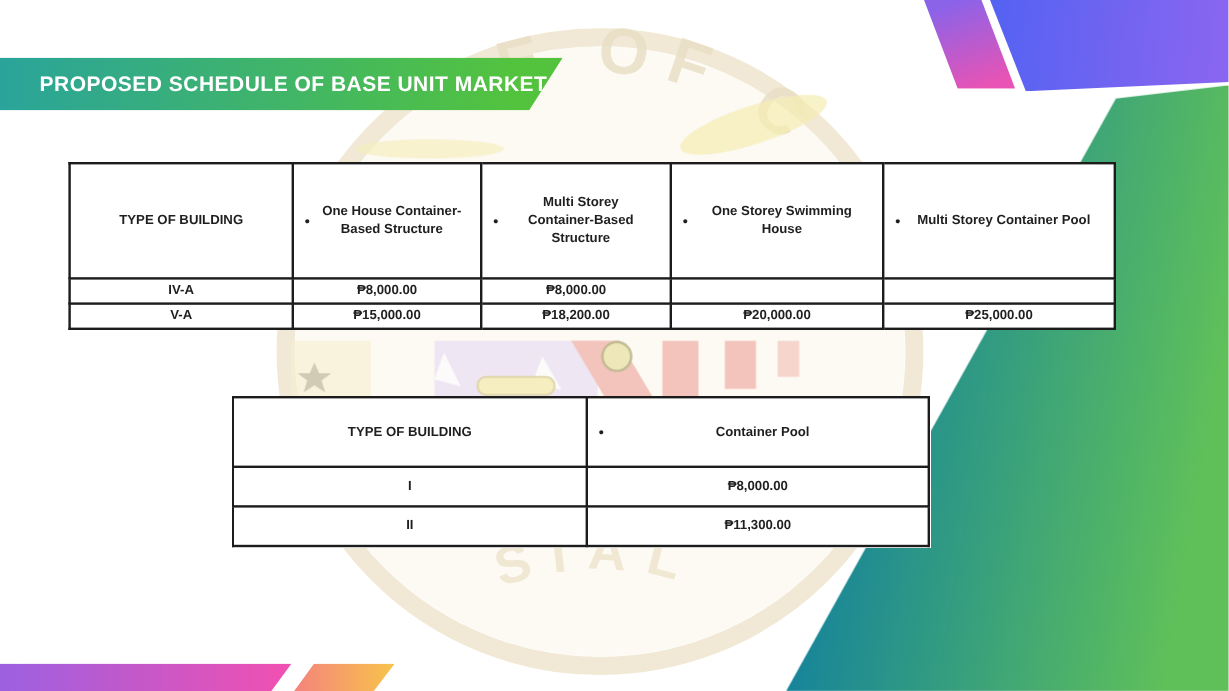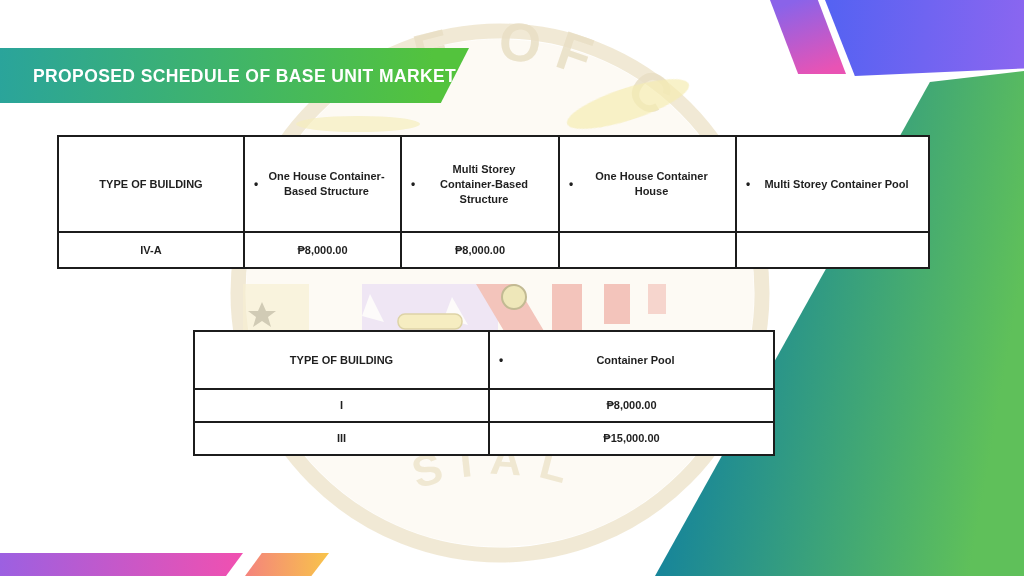--- a/index.html
+++ b/index.html
@@ -33,41 +33,41 @@
     clip-path:polygon(0 0, 100% 0, 93% 100%, 0 100%);
   }
   .decor-bl-strip2 {
     left:245px; top:553px; width:84px; height:23px;
     background:linear-gradient(90deg,#f4837d,#f8c44a);
     clip-path:polygon(20% 0, 100% 0, 79% 100%, 0 100%);
   }
 
   
   .banner {
-    position:absolute; left:0; top:48px; width:469px; height:55px;
+    position:absolute; left:0; top:48px; width:469px; height:44px;
     background:linear-gradient(93deg,#2aa49b,#53c33d 92%);
     clip-path:polygon(0 0, 100% 0, 94% 100%, 0 100%);
     display:flex; flex-direction:column; justify-content:center;
     padding-left:33px;
   }
   .banner .t-line {
     color:#ffffff; font-weight:bold; font-size:17.5px;
     letter-spacing:.4px; line-height:24px; white-space:nowrap;
   }
 
   
   table { border-collapse:collapse; table-layout:fixed; background:#ffffff; }
   th, td {
     border:2px solid #1c1c1c; color:#1f1f1f;
     font-weight:bold; font-size:11px; text-align:center; vertical-align:middle;
     padding:0 4px; line-height:15px;
   }
   .tbl1 { position:absolute; left:57px; top:135px; width:871px; border:2.5px solid #1c1c1c; }
   .tbl1 th { height:96px; }
-  .tbl1 td { height:36px; }
+  .tbl1 td { height:21px; }
   .tbl1 tbody tr { border-top:2.2px solid #1c1c1c; }
 
   .tbl2 { position:absolute; left:193px; top:330px; width:580px; border:2.5px solid #1c1c1c; }
   .tbl2 th { height:58px; border-bottom:2.5px solid #1c1c1c; }
   .tbl2 td { height:33px; }
   .tbl2 tbody tr { border-top:2.5px solid #1c1c1c; }
 
   .bullet-cell { position:relative; }
   .bullet-cell .bullet {
     position:absolute; left:9px; top:50%; transform:translateY(-50%);
@@ -134,35 +134,42 @@
         <th class="bullet-cell">
           <span class="bullet">•</span>
           <span class="th-text">One House Container-Based Structure</span>
         </th>
         <th class="bullet-cell">
           <span class="bullet">•</span>
           <span class="th-text">Multi Storey Container-Based Structure</span>
         </th>
         <th class="bullet-cell">
           <span class="bullet">•</span>
-          <span class="th-text">One House Container House</span>
+          <span class="th-text">One Storey Swimming House</span>
         </th>
         <th class="bullet-cell">
           <span class="bullet">•</span>
           <span class="th-text">Multi Storey Container Pool</span>
         </th>
       </tr>
     </thead>
     <tbody>
       <tr>
         <td>IV-A</td>
         <td>₱8,000.00</td>
         <td>₱8,000.00</td>
         <td></td>
         <td></td>
+      </tr>
+      <tr>
+        <td>V-A</td>
+        <td>₱15,000.00</td>
+        <td>₱18,200.00</td>
+        <td>₱20,000.00</td>
+        <td>₱25,000.00</td>
       </tr>
     </tbody>
   </table>
 
   <table class="tbl2">
     <colgroup>
         <col style="width:295px">
         <col style="width:285px">
       </colgroup>
     <thead>
@@ -173,19 +180,19 @@
           <span class="th-text">Container Pool</span>
         </th>
       </tr>
     </thead>
     <tbody>
       <tr>
         <td>I</td>
         <td>₱8,000.00</td>
       </tr>
       <tr>
-        <td>III</td>
-        <td>₱15,000.00</td>
+        <td>II</td>
+        <td>₱11,300.00</td>
       </tr>
     </tbody>
   </table>
 
 </div>
 
 </body></html>

